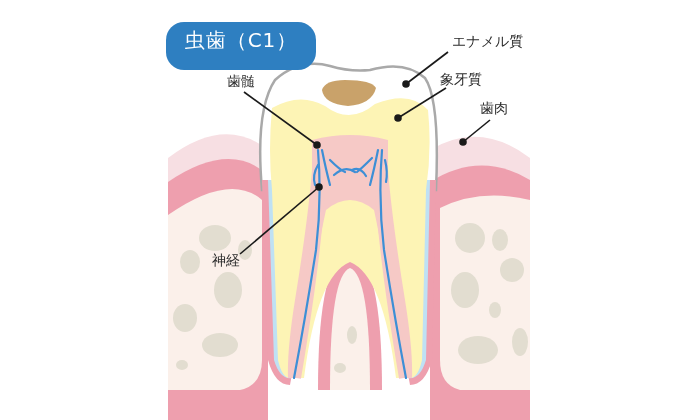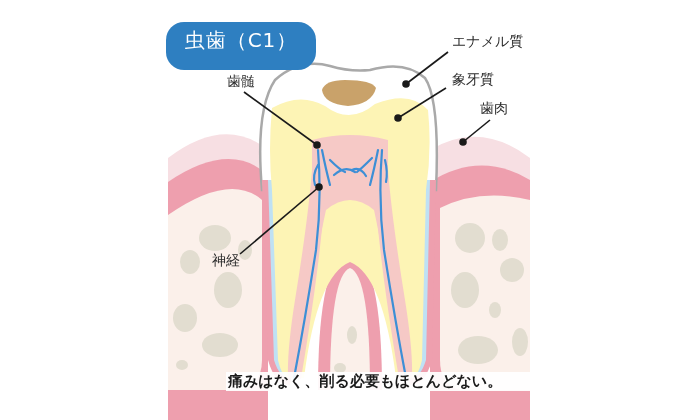--- a/index.html
+++ b/index.html
@@ -84,18 +84,17 @@
         <circle cx="463" cy="142" r="3"></circle>
       <line x1="244" y1="92" x2="317" y2="145"></line>
         <circle cx="317" cy="145" r="3"></circle>
       <line x1="240" y1="254" x2="319" y2="187"></line>
         <circle cx="319" cy="187" r="3"></circle>
     </g>
   </svg>
 
   <div class="badge">虫歯（C1）</div>
   <div class="lbl" style="left:452px;top:33px;">エナメル質</div>
-  <div class="lbl" style="left:452px;top:71px;text-align:center;">象牙質</div>
+  <div class="lbl" style="left:440px;top:71px;text-align:center;">象牙質</div>
   <div class="lbl" style="left:480px;top:100px;">歯肉</div>
   <div class="lbl" style="left:207px;top:73px;margin-left:20px;">歯髄</div>
   <div class="lbl" style="left:212px;top:252px;">神経</div>
-  <div class="caption">痛みはなく、削る必要もほとんどない。</div>
 </div>
 
 </body></html>

